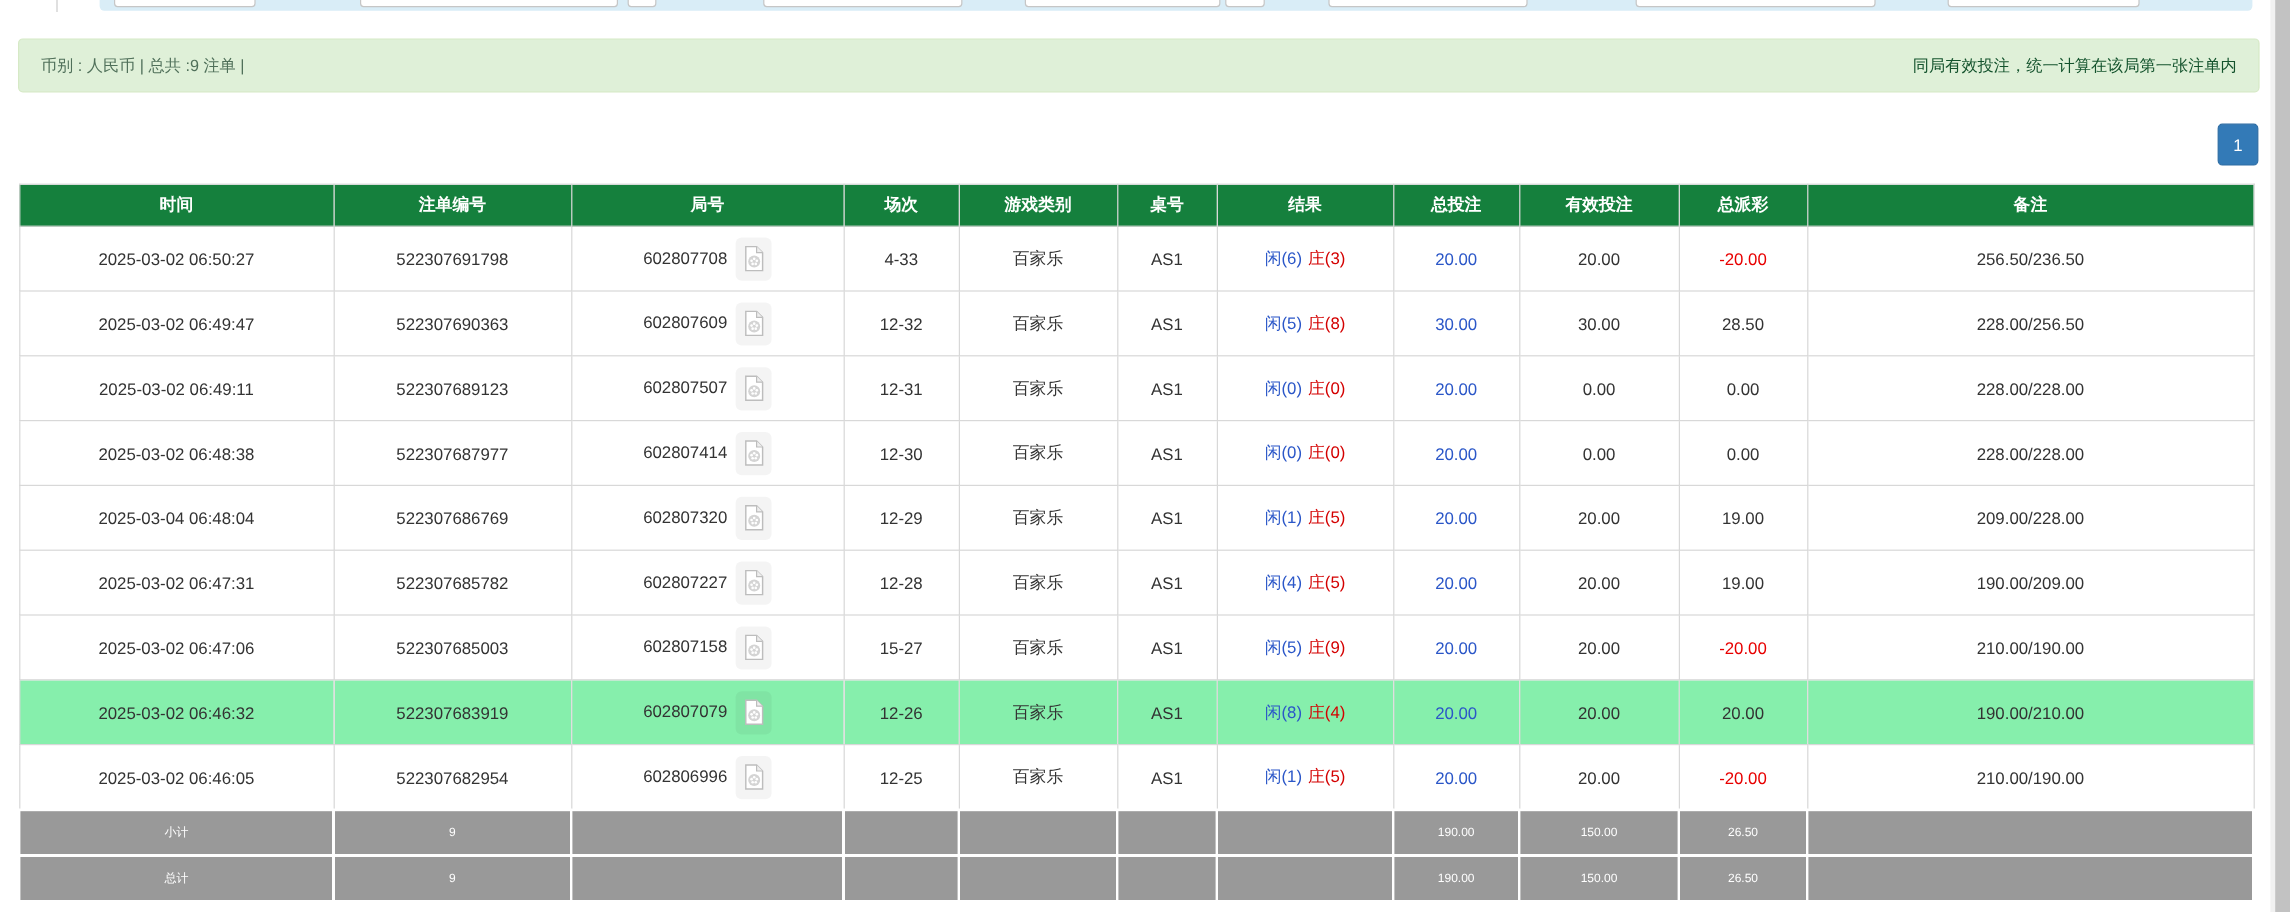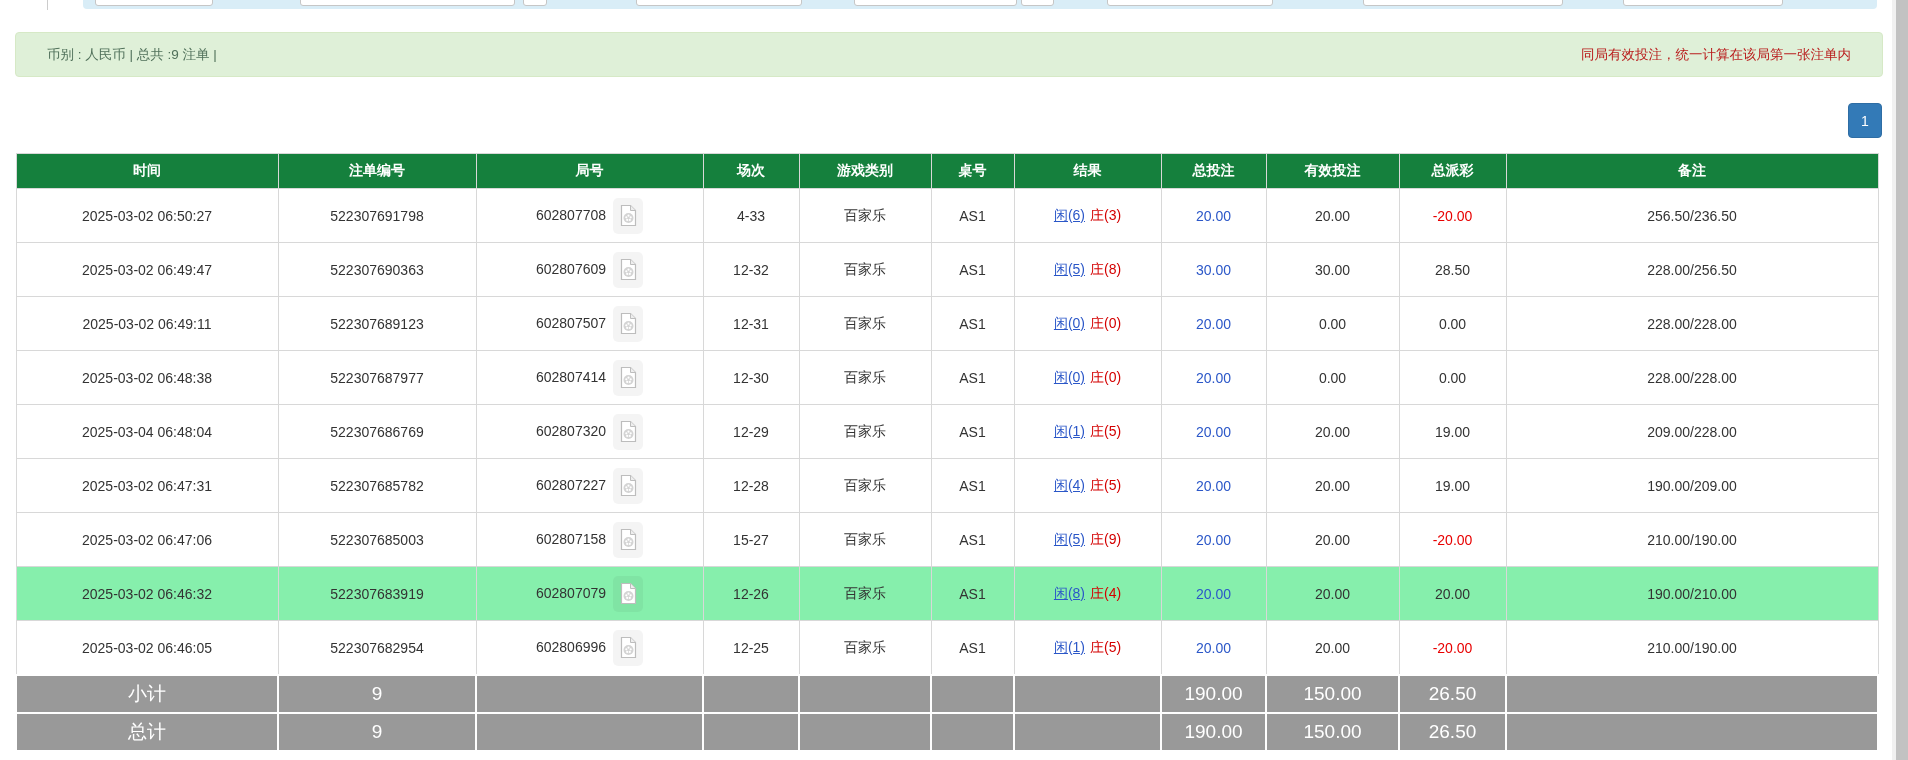--- a/index.html
+++ b/index.html
@@ -17,24 +17,24 @@
   .filter-peek .box{
     position:absolute;top:-13px;height:19px;background:#fff;
     border:1px solid #c6c6c6;border-radius:3px;box-sizing:border-box;
   }
   .edge-line{position:absolute;top:0;left:47px;width:1px;height:10px;background:#cccccc;}
   
   .alert{
     position:absolute;left:15px;top:32px;width:1868px;height:45px;box-sizing:border-box;
     background:#dff0d8;border:1px solid #d6e9c6;border-radius:4px;
     display:flex;align-items:center;justify-content:space-between;
-    padding:0 31px;font-size:13.5px;
+    padding:0 18px;font-size:13.5px;
   }
   .alert .left-text{color:#50705a;}
-  .alert .right-note{color:#b91c1c;}
+  .alert .right-note{color:#14532d;}
   
   .page-btn{
     position:absolute;left:1848px;top:103px;width:34px;height:35px;box-sizing:border-box;
     background:#337ab7;border:1px solid #2e6da4;border-radius:4px;
     color:#fff;font-size:14px;display:flex;align-items:center;justify-content:center;
     cursor:pointer;
   }
   
   table.bets{
     position:absolute;left:15px;top:153px;width:1862px;
@@ -45,30 +45,30 @@
     background:#15803d;color:#fff;font-weight:bold;height:34px;
     border:1px solid #d8d8d8;text-align:center;padding:0;font-size:14px;
   }
   table.bets td{
     border:1px solid #d8d8d8;height:53px;text-align:center;vertical-align:middle;
     background:#fff;padding:0 4px;overflow:hidden;white-space:nowrap;
   }
   tr.hl td{background:#86efac;}
   .blue-val{color:#2b57c8;}
   .neg{color:#e80000;}
-  .player{color:#2b57c8;margin-right:5px;text-decoration:underline;}
+  .player{color:#2b57c8;margin-right:5px;}
   .banker{color:#d40000;}
   .video-btn{
     display:inline-flex;align-items:center;justify-content:center;
     width:30px;height:36px;margin-left:7px;border-radius:5px;
     background:rgba(0,0,0,0.045);vertical-align:middle;cursor:pointer;
   }
   tr.footer-row td{
     background:#999999;color:#ffffff;height:36px;border:2px solid #ffffff;
-    font-size:19px;
+    font-size:10px;
   }
   
   .scrollbar{position:absolute;top:0;right:0;width:16px;height:760px;background:#f1f1f1;}
   .scroll-thumb{position:absolute;top:0;left:4px;width:12px;height:760px;background:#c2c2c2;}
 </style>
 </head>
 <body>
 
 <div class="edge-line"></div>
 <div class="filter-peek">

